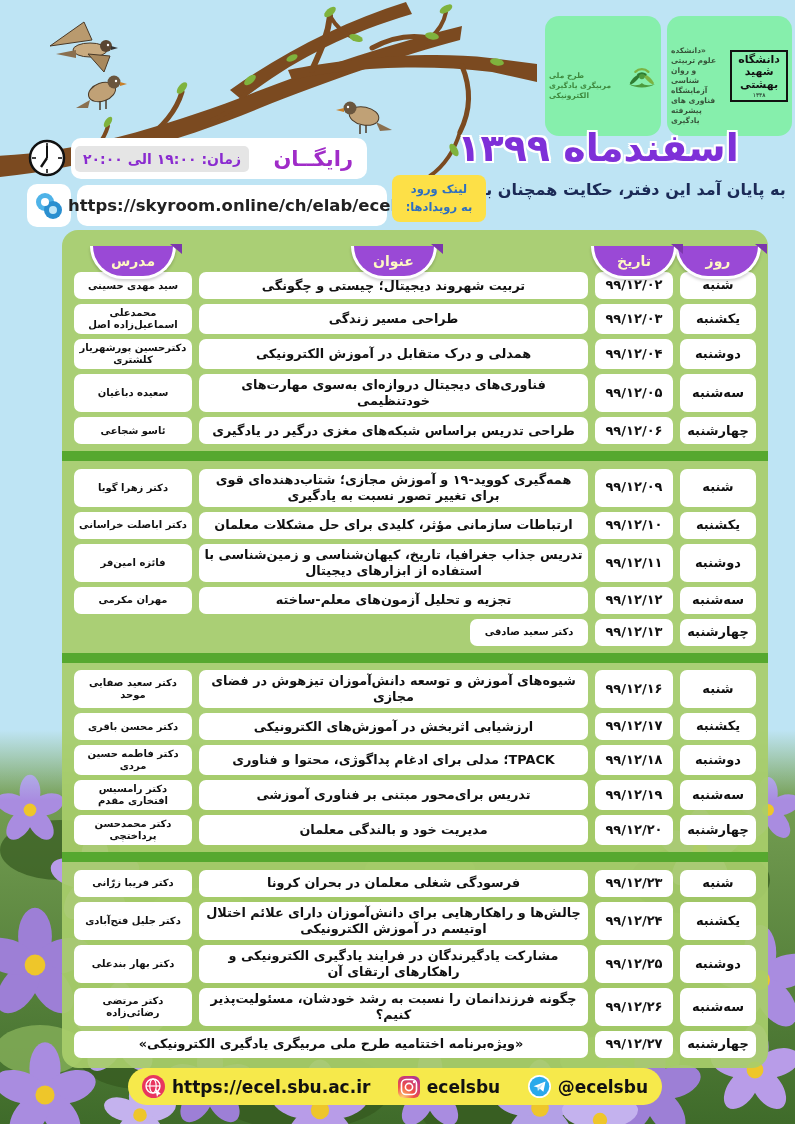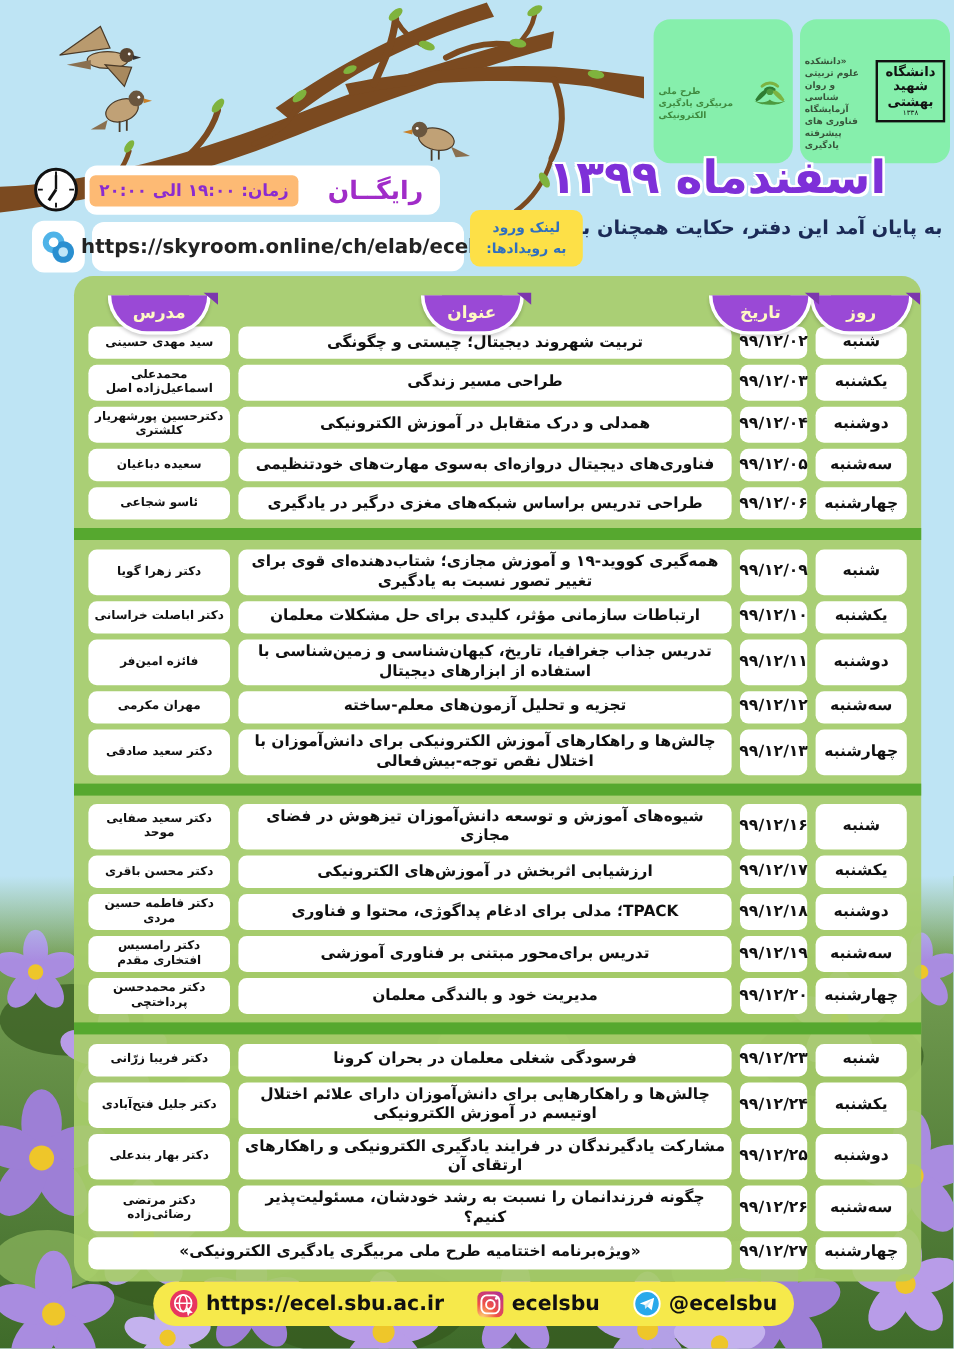--- a/index.html
+++ b/index.html
@@ -26,21 +26,21 @@
     font-size:38px;font-weight:bold;color:#7e30d8;letter-spacing:-1px;
     text-shadow:-2px -2px 0 #fff,2px -2px 0 #fff,-2px 2px 0 #fff,2px 2px 0 #fff,0 -2px 0 #fff,0 2px 0 #fff,-2px 0 0 #fff,2px 0 0 #fff;}
   .page-subtitle{position:absolute;left:402px;top:180px;width:388px;text-align:center;z-index:2;
     font-size:16px;font-weight:bold;color:#1b2a56;}
 
   
   .clock-chip{position:absolute;left:28px;top:139px;width:38px;height:38px;z-index:2;}
   .free-pill{position:absolute;left:71px;top:138px;width:296px;height:41px;background:#fff;border-radius:10px;z-index:2;
     display:flex;align-items:center;justify-content:space-between;padding:0 4px 0 4px;box-sizing:border-box;}
   .free-label{color:#a02cc8;font-size:21px;font-weight:bold;padding:0 10px;}
-  .time-chip{background:#fdba74;color:#8a2bd0;font-size:14px;font-weight:bold;border-radius:5px;padding:5px 8px;}
+  .time-chip{background:#e5e5e5;color:#8a2bd0;font-size:14px;font-weight:bold;border-radius:5px;padding:5px 8px;}
   .skyroom-chip{position:absolute;left:27px;top:184px;width:44px;height:43px;background:#fff;border-radius:10px;z-index:2;
     display:flex;align-items:center;justify-content:center;}
   .url-pill{position:absolute;left:77px;top:185px;width:310px;height:41px;background:#fff;border-radius:10px;z-index:2;
     display:flex;align-items:center;justify-content:center;direction:ltr;
     font-size:16.5px;font-weight:bold;color:#222;}
   .event-note{position:absolute;left:392px;top:175px;width:94px;height:47px;background:#fde047;border-radius:8px;z-index:2;
     display:flex;align-items:center;justify-content:center;text-align:center;
     font-size:11.5px;font-weight:bold;color:#2f6fc0;line-height:1.55;white-space:pre-line;}
 
   
@@ -54,21 +54,21 @@
     height:30px;min-width:52px;padding:0 14px;border:3px solid #fff;border-top:none;border-radius:0 0 46px 46px;
     display:flex;align-items:center;justify-content:center;box-shadow:0 2px 3px rgba(0,0,0,.18);margin-top:16px;}
   .badge::before,.badge::after{content:"";position:absolute;top:-2px;width:0;height:0;border-style:solid;}
   .badge::before{right:-9px;border-width:0 12px 10px 0;border-color:transparent #7c37ad transparent transparent;}
   .badge::after{left:-9px;border-width:10px 12px 0 0;border-color:transparent transparent transparent #7c37ad;}
   .rows{flex:1;display:flex;flex-direction:column;justify-content:space-between;}
   .t-row{display:flex;gap:7px;}
   .cell{background:#fff;border-radius:7px;display:flex;align-items:center;justify-content:center;
     text-align:center;font-weight:bold;color:#111;padding:3px 5px;min-height:27px;box-sizing:border-box;line-height:1.25;}
   .cell.day{width:76px;font-size:13px;}
-  .cell.date{width:56px;font-size:13px;direction:ltr;}
+  .cell.date{width:78px;font-size:13px;direction:ltr;}
   .cell.title{flex:1;font-size:12.8px;}
   .cell.instructor{width:118px;font-size:10px;line-height:1.2;}
   .separator{height:10px;background:#56a82f;margin:2px -12px;}
 
   
   .footer-bar{position:absolute;left:128px;top:1068px;width:534px;height:37px;background:#f6e94b;border-radius:19px;z-index:3;
     display:flex;align-items:center;justify-content:space-between;direction:ltr;padding:0 14px;box-sizing:border-box;}
   .footer-item{display:flex;align-items:center;gap:7px;font-size:17px;font-weight:bold;color:#111;}
 </style>
 </head>
@@ -313,21 +313,20 @@
     </div>
         <div class="t-row">
       <div class="cell day">سه‌شنبه</div>
       <div class="cell date">۹۹/۱۲/۱۲</div>
       <div class="cell title">تجزیه و تحلیل آزمون‌های معلم-ساخته</div>
       <div class="cell instructor">مهران مکرمی</div>
     </div>
         <div class="t-row">
       <div class="cell day">چهارشنبه</div>
       <div class="cell date">۹۹/۱۲/۱۳</div>
-      <div class="cell title">چالش‌ها و راهکارهای آموزش الکترونیکی برای دانش‌آموزان با اختلال نقص توجه-بیش‌فعالی</div>
       <div class="cell instructor">دکتر سعید صادقی</div>
     </div>
         <div class="separator"></div>
         <div class="t-row">
       <div class="cell day">شنبه</div>
       <div class="cell date">۹۹/۱۲/۱۶</div>
       <div class="cell title">شیوه‌های آموزش و توسعه دانش‌آموزان تیزهوش در فضای مجازی</div>
       <div class="cell instructor">دکتر سعید صفایی موحد</div>
     </div>
         <div class="t-row">

